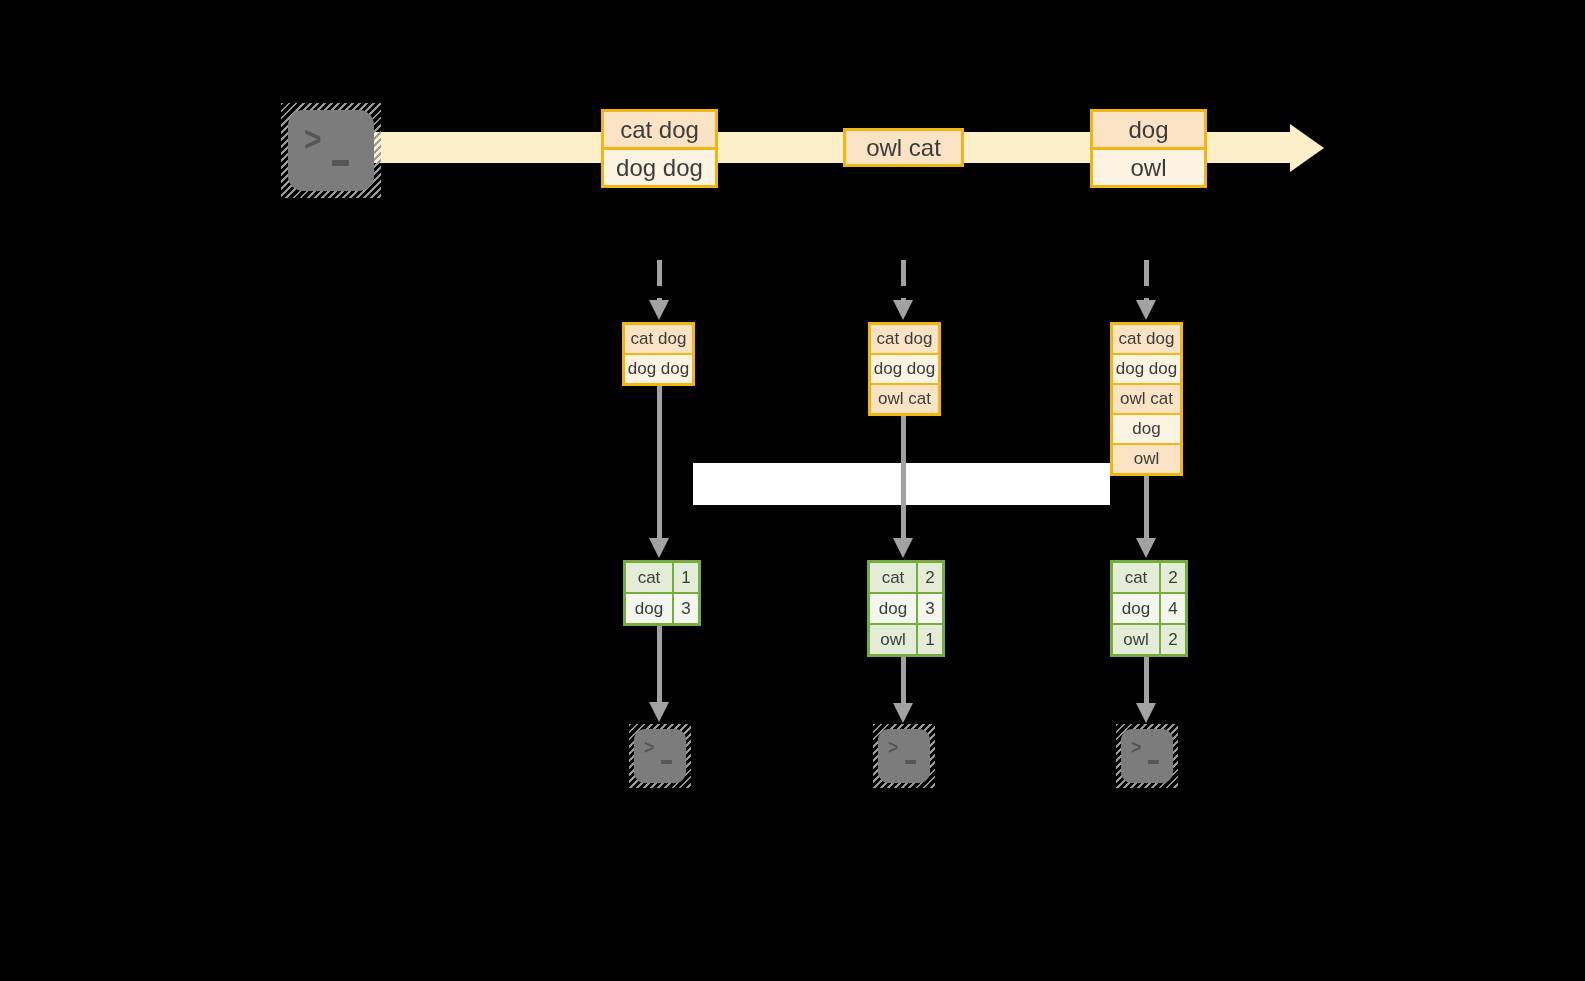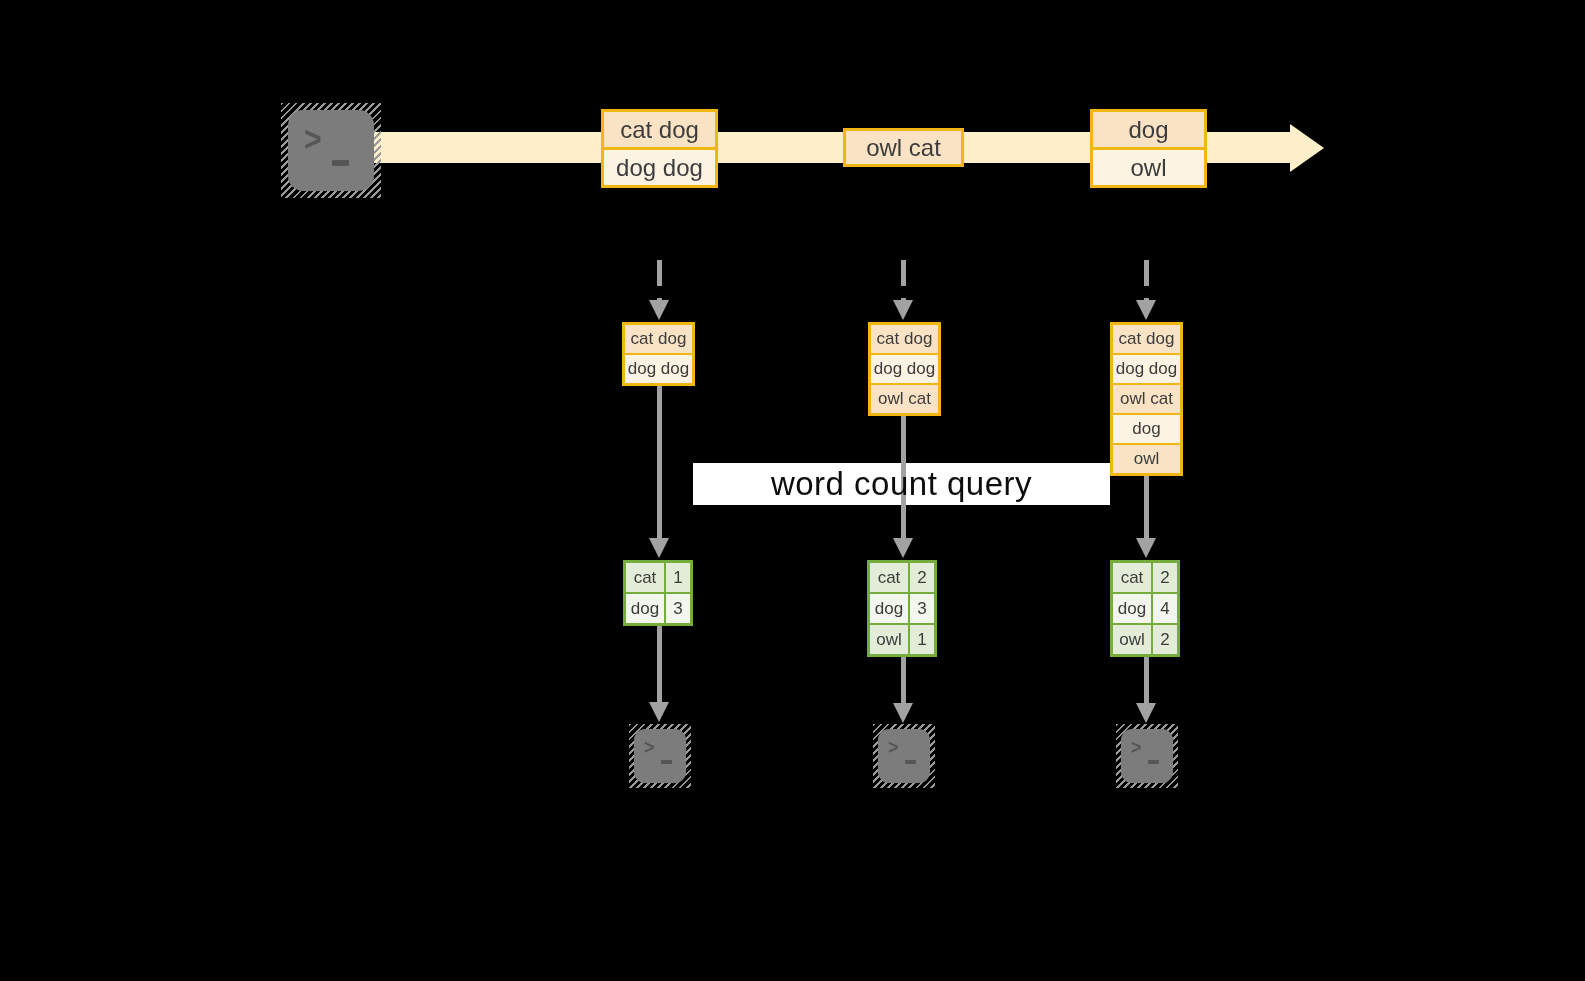--- a/index.html
+++ b/index.html
@@ -105,21 +105,21 @@
     position: absolute; z-index: 3;
     border: 3px solid var(--green-border, #76ac3c);
     background: var(--green-border, #76ac3c);
     display: flex; flex-direction: column; gap: 2px;
   }
   .wrow { display: flex; gap: 2px; }
   .wcell {
     height: 29px; display: flex; align-items: center; justify-content: center;
     font-size: 17px; color: var(--text, #3c3c3c);
   }
-  .wcell--name { width: 38px; }
+  .wcell--name { width: 46px; }
   .wcell--val  { width: 24px; }
   .wrow:nth-child(odd)  .wcell { background: var(--green-dark, #e3ecd7); }
   .wrow:nth-child(even) .wcell { background: var(--green-light, #f2f6ec); }
 </style>
 </head>
 <body>
 
 <div class="canvas">
 
   <div class="band"></div>
@@ -182,21 +182,20 @@
   </div>
   <div class="varrow" style="left:893px;top:416px;height:142px;">
     <div class="shaft"></div>
     <div class="head"></div>
   </div>
   <div class="varrow" style="left:1136px;top:476px;height:82px;">
     <div class="shaft"></div>
     <div class="head"></div>
   </div>
 
-  <div class="banner-text">word count query</div>
 
   <div class="wtable" style="left:623px;top:560px;">
     <div class="wrow">
       <div class="wcell wcell--name">cat</div>
       <div class="wcell wcell--val">1</div>
     </div>
     <div class="wrow">
       <div class="wcell wcell--name">dog</div>
       <div class="wcell wcell--val">3</div>
     </div>

